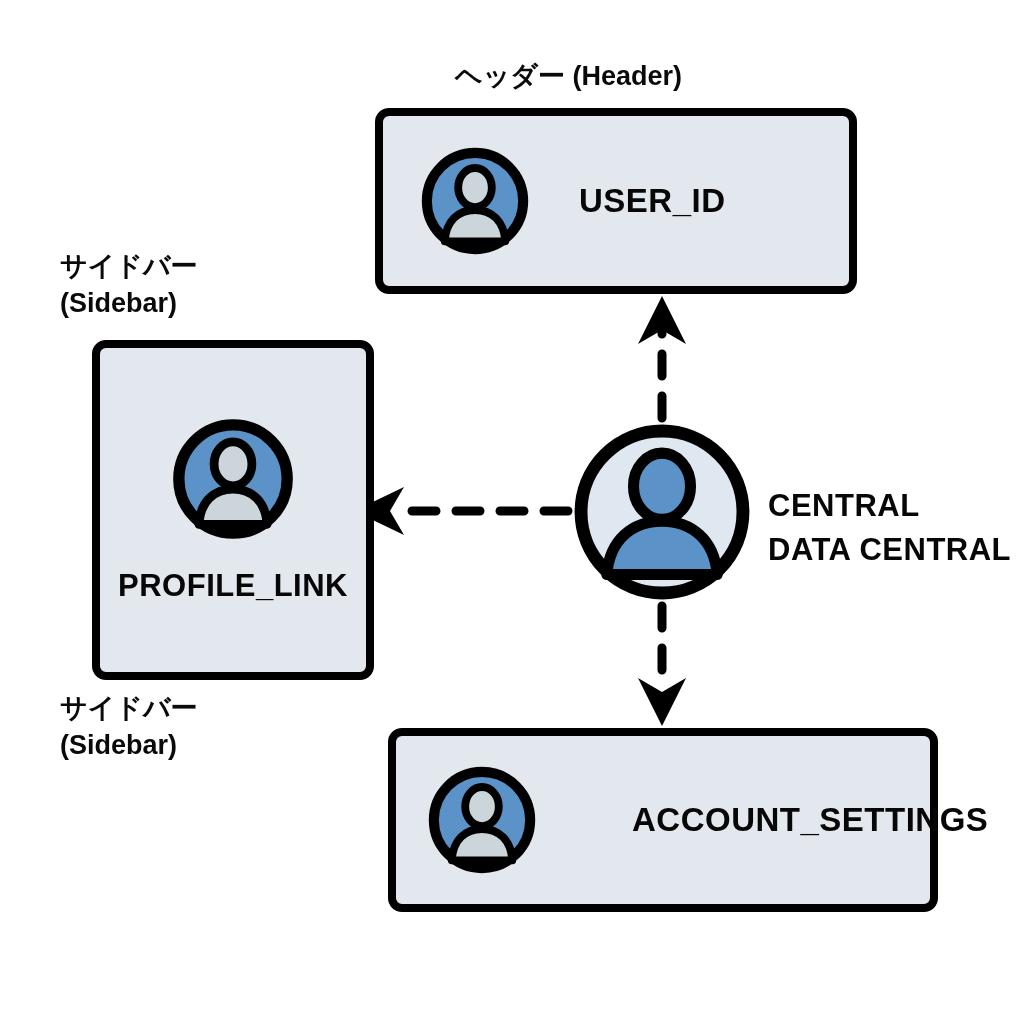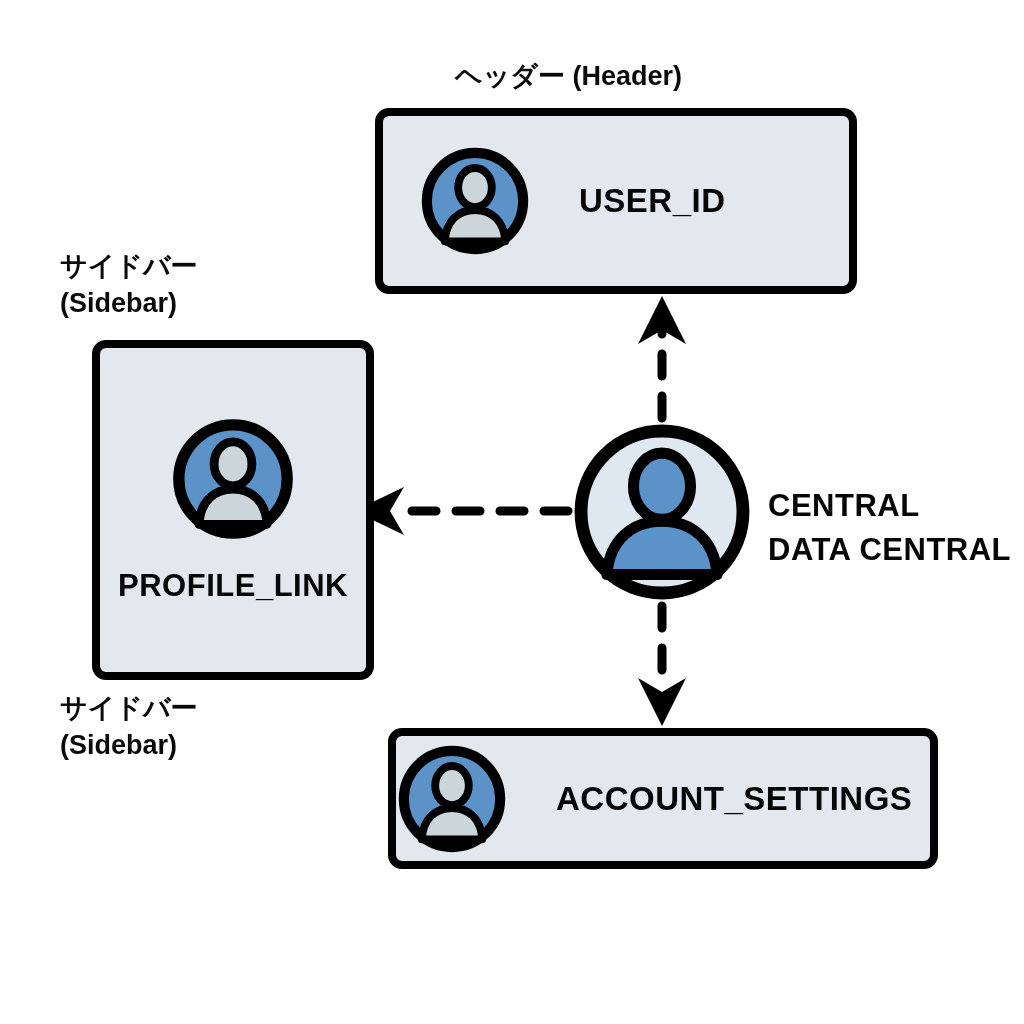--- a/index.html
+++ b/index.html
@@ -47,21 +47,23 @@
     left: 375px;
     top: 108px;
     width: 482px;
     height: 186px;
     padding-left: 36px;
   }
   #footer-box {
     left: 388px;
     top: 728px;
     width: 550px;
-    height: 141px;
+    height: 184px;
+    padding-left: 30px;
+    gap: 46px;
   }
   #sidebar-box {
     left: 68px;
     top: 340px;
     width: 282px;
     height: 340px;
     margin-left: 24px;
   }
 
   .node-label {

